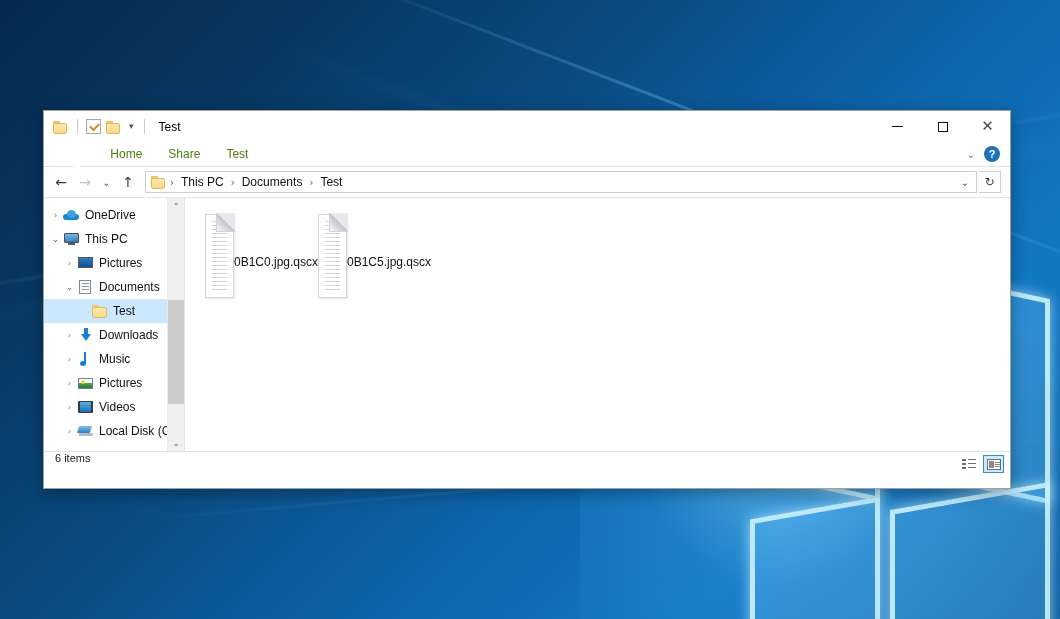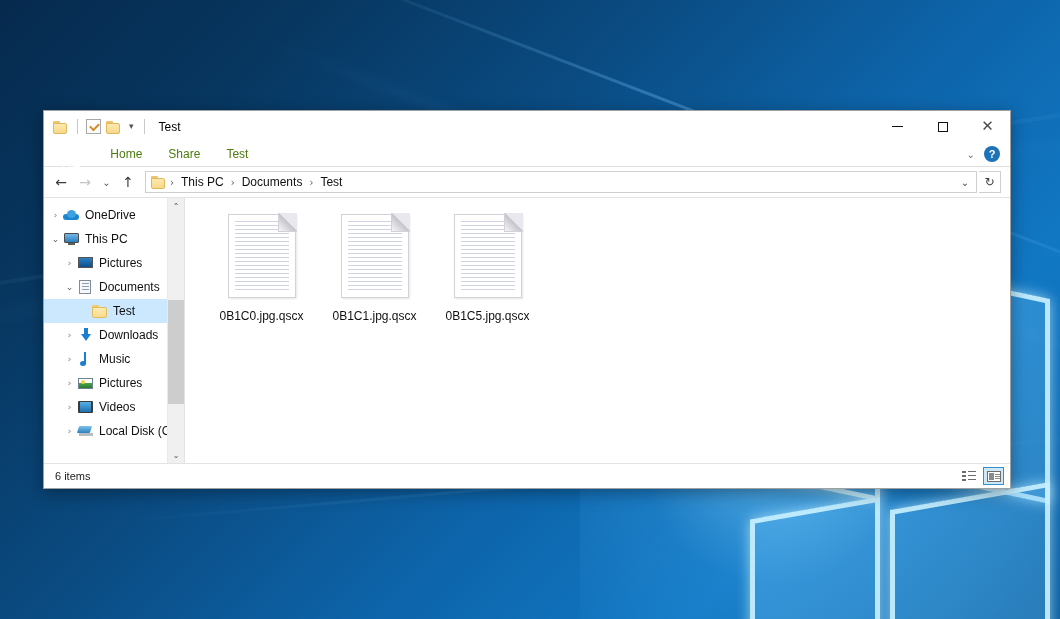--- a/index.html
+++ b/index.html
@@ -584,21 +584,20 @@
     overflow: hidden;
   }
   .file-grid {
     display: flex;
     flex-wrap: wrap;
     gap: 0;
   }
   .file-item {
     width: 113px;
     display: flex;
-    flex-direction: column;
     align-items: center;
     padding-top: 2px;
   }
   .doc-icon {
     width: 68px;
     height: 84px;
     position: relative;
   }
   .doc-page {
     position: absolute;
@@ -643,22 +642,21 @@
     white-space: nowrap;
   }
 
   
   .statusbar {
     height: 24px;
     flex: none;
     border-top: 1px solid #e3e3e3;
     background: #ffffff;
     display: flex;
-    align-items: center;
-    padding: 0 6px 0 11px;
+    padding: 0 6px 12px 11px;
     font-size: 11px;
     color: #1b1b1b;
   }
   .status-views {
     margin-left: auto;
     display: flex;
     gap: 4px;
     align-items: center;
   }
   .view-btn {
@@ -889,30 +887,20 @@
           <div class="doc-icon">
             <div class="doc-page">
                 <div class="doc-lines"></div>
               </div>
             <div class="doc-fold-mask"></div>
             <div class="doc-fold"></div>
           </div>
           <div class="file-label">0B1C0.jpg.qscx</div>
         </div>
 
-        <div class="file-item">
-          <div class="doc-icon">
-            <div class="doc-page">
-                <div class="doc-lines"></div>
-              </div>
-            <div class="doc-fold-mask"></div>
-            <div class="doc-fold"></div>
-          </div>
-          <div class="file-label">0B1C1.jpg.qscx</div>
-        </div>
 
 
 
 
         <div class="file-item">
           <div class="doc-icon">
             <div class="doc-page">
                 <div class="doc-lines"></div>
               </div>
             <div class="doc-fold-mask"></div>

